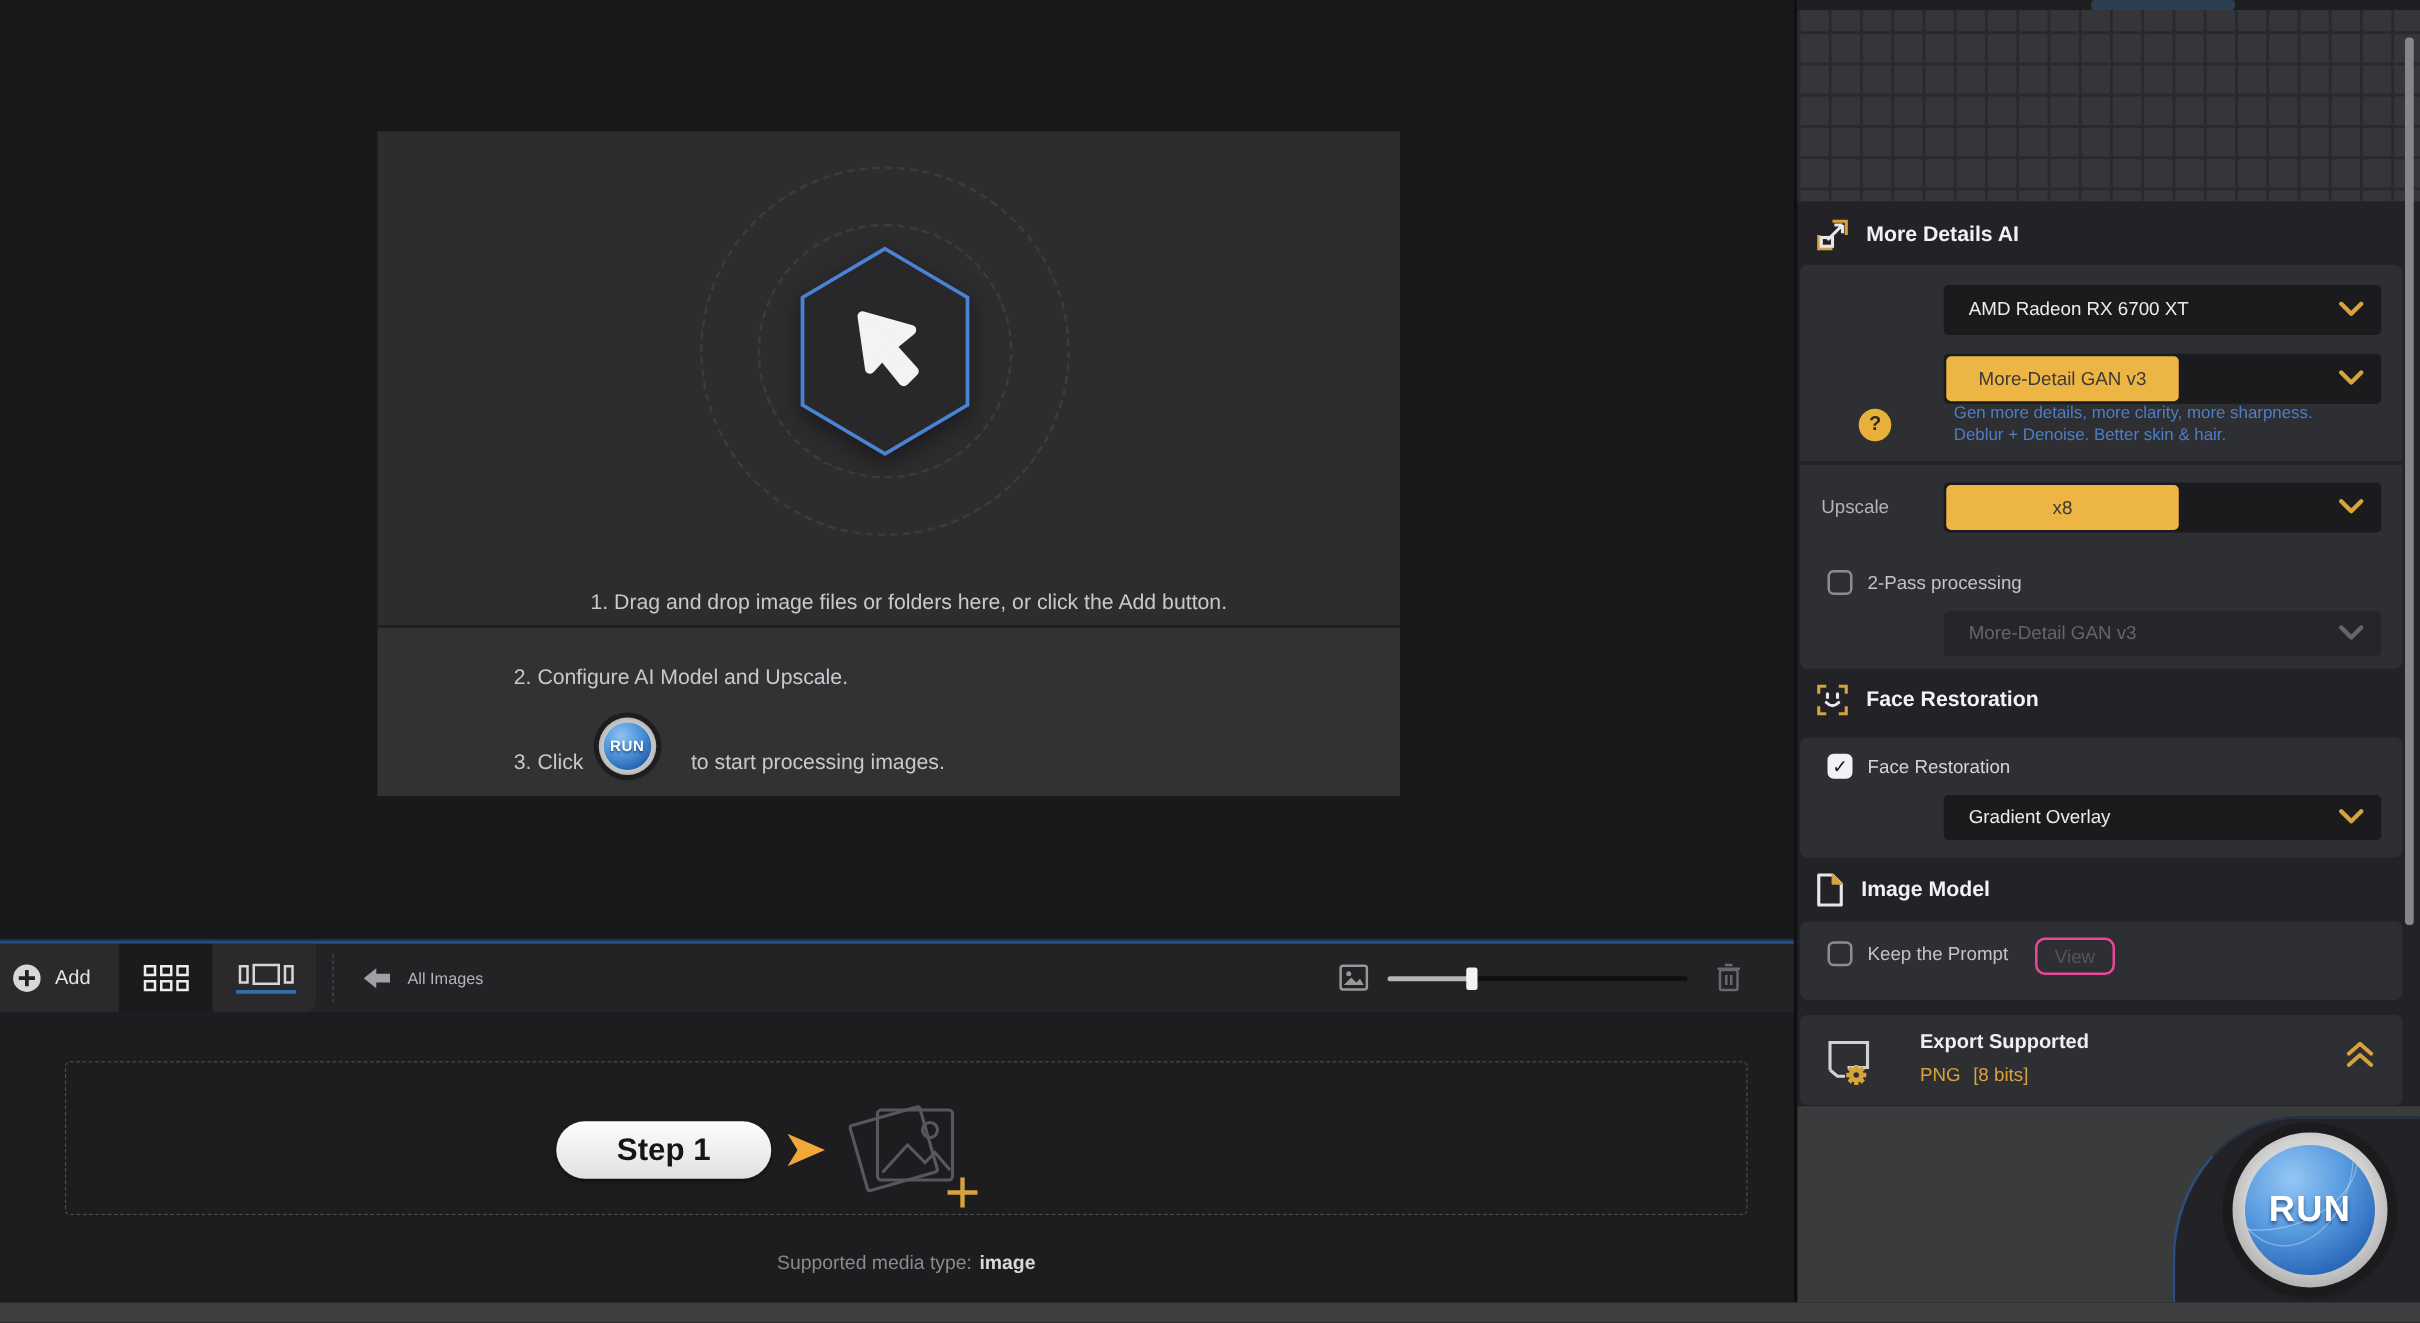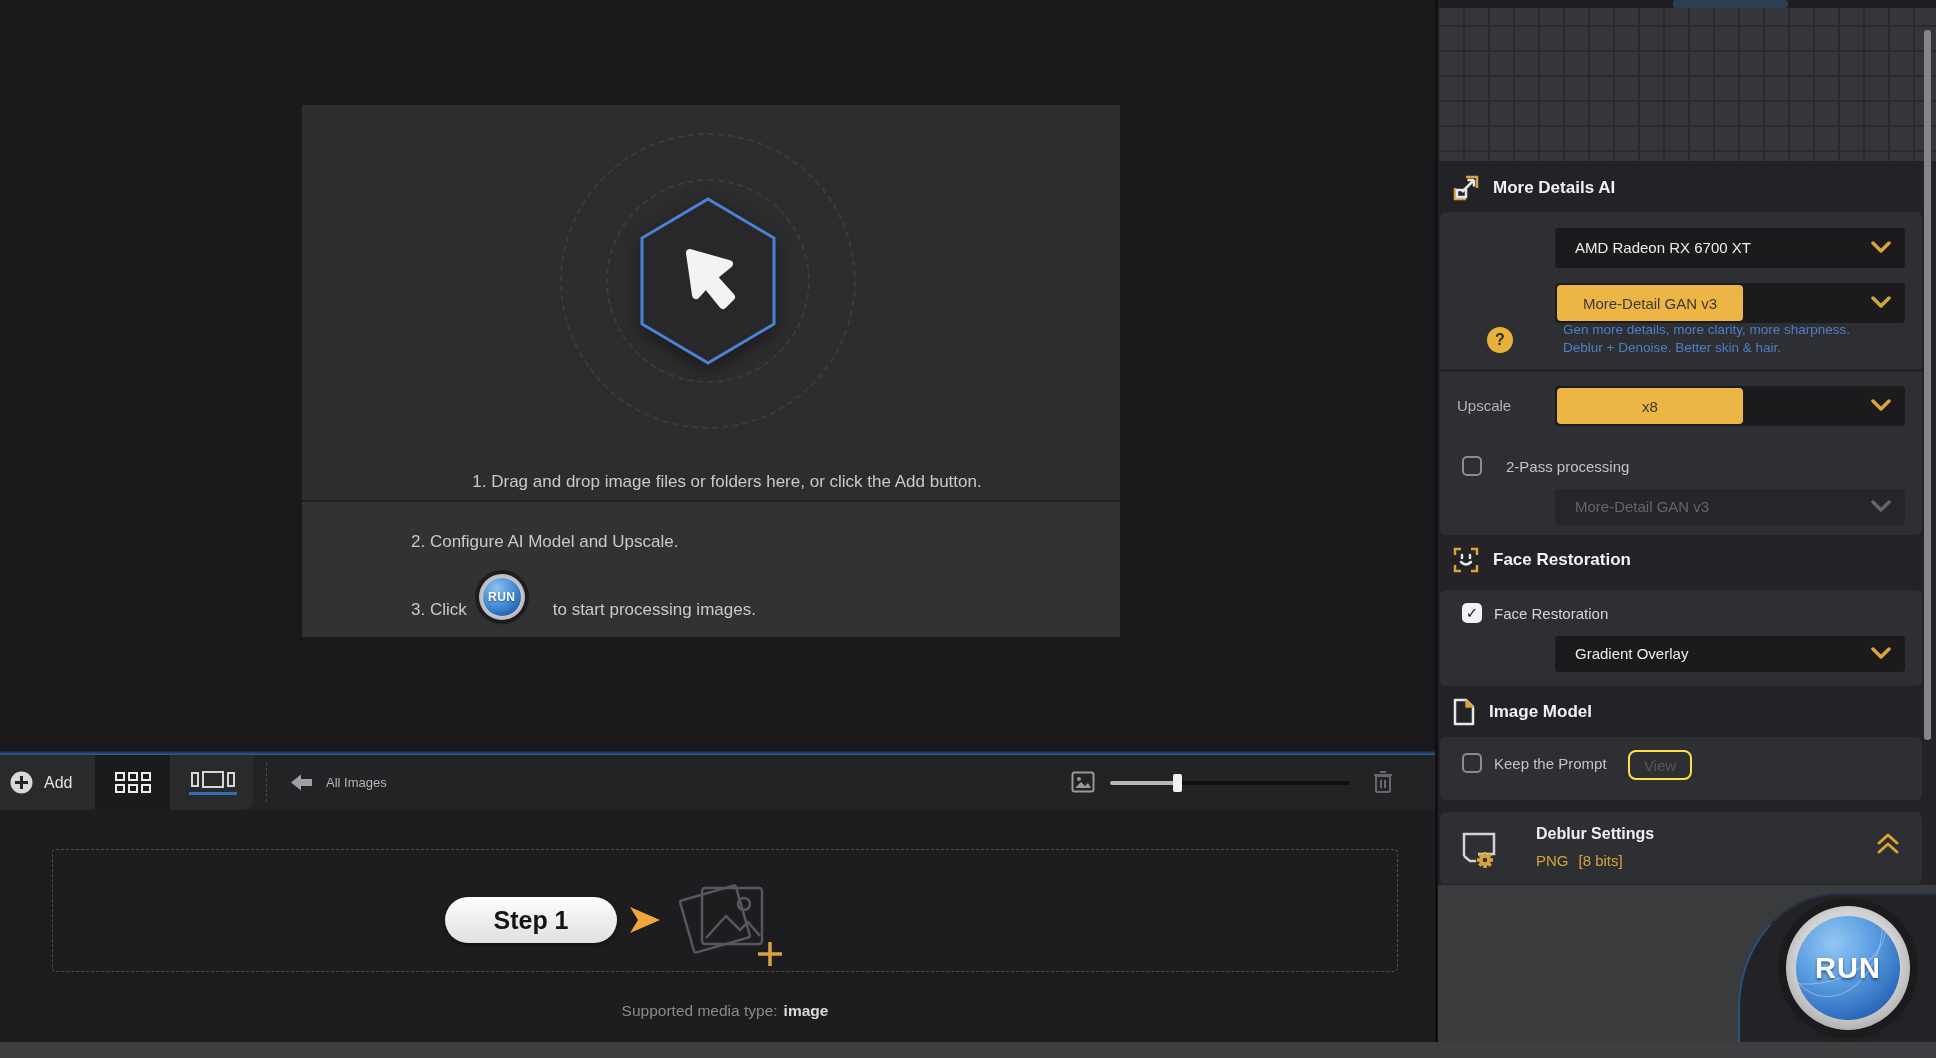--- a/index.html
+++ b/index.html
@@ -114,21 +114,21 @@
   #help-circ { position:absolute; left:49px; top:327px; width:26px; height:26px; border-radius:50%;
     background:#e8b23a; color:#2e2a1c; font-weight:bold; font-size:16px;
     display:flex; align-items:center; justify-content:center; cursor:pointer; }
   .desc { position:absolute; left:125px; color:#4d7ec8; font-size:13.5px; }
 
   #dd-disabled { position:absolute; left:117px; top:489px; width:350px; height:36px; background:#26262a;
     border-radius:4px; }
   #dd-disabled .val { position:absolute; left:20px; line-height:36px; color:#64656b; font-size:15px; }
   #dd-disabled .chev { position:absolute; right:14px; top:11px; }
 
-  #view-btn { position:absolute; left:190px; top:750px; width:64px; height:30px; border:2px solid #fde047;
+  #view-btn { position:absolute; left:190px; top:750px; width:64px; height:30px; border:2px solid #ec4899;
     border-radius:8px; color:#55565a; font-size:15px; display:flex; align-items:center; justify-content:center; }
 
   #export-card { position:absolute; left:2px; top:812px; width:482px; height:72px; background:#2e2f32;
     border-radius:6px; cursor:pointer; }
   #export-title { position:absolute; left:96px; top:13px; color:#f0f0f2; font-size:16px; font-weight:bold; }
   #export-sub { position:absolute; left:96px; top:40px; color:#d7a33c; font-size:15px; }
   #export-sub b { font-weight:normal; margin-left:10px; color:#d7a33c; }
   #export-chev { position:absolute; right:22px; top:20px; cursor:pointer; }
 
   #gray-bottom { position:absolute; left:0; top:885px; width:498px; height:157px; background:#3a3b3d; }
@@ -301,21 +301,21 @@
   <div class="panel" style="top:372px; height:163px; border-radius:0 0 6px 6px;">
     <span class="row-label" style="top:14px;">Upscale</span>
   </div>
   <div class="dropdown" style="top:386px;">
     <span class="pill">x8</span>
     <svg class="chev" width="20" height="13" viewBox="0 0 20 13">
       <path d="M2 2 L10 10 L18 2" fill="none" stroke="#d7a33c" stroke-width="3.5" stroke-linecap="round" stroke-linejoin="round"></path>
     </svg>
   </div>
   <div class="checkbox" style="top:456px;"></div>
-  <span class="cb-label" style="top:458px;margin-left:12px;">2-Pass processing</span>
+  <span class="cb-label" style="top:458px;">2-Pass processing</span>
   <div id="dd-disabled">
     <span class="val">More-Detail GAN v3</span>
     <svg class="chev" width="20" height="13" viewBox="0 0 20 13">
       <path d="M2 2 L10 10 L18 2" fill="none" stroke="#64656b" stroke-width="3.5" stroke-linecap="round" stroke-linejoin="round"></path>
     </svg>
   </div>
 
   <div class="sec-header" style="top:546px;">
     <svg width="28" height="28" viewBox="0 0 28 28">
       <g fill="none" stroke="#d7a33c" stroke-width="2.5">
@@ -362,21 +362,21 @@
         <g stroke="#d7a33c" stroke-width="3.5">
           <line x1="31" y1="24" x2="31" y2="40"></line>
             <line x1="23" y1="32" x2="39" y2="32"></line>
           <line x1="25.3" y1="26.3" x2="36.7" y2="37.7"></line>
             <line x1="36.7" y1="26.3" x2="25.3" y2="37.7"></line>
         </g>
         <circle cx="31" cy="32" r="6" fill="#d7a33c"></circle>
         <circle cx="31" cy="32" r="2.2" fill="#2e2f32"></circle>
       </g>
     </svg>
-    <span id="export-title">Deblur Settings</span>
+    <span id="export-title">Export Supported</span>
     <span id="export-sub"><span>PNG</span><b>[8 bits]</b></span>
     <svg id="export-chev" width="24" height="24" viewBox="0 0 24 24">
       <path d="M3 11 L12 3 L21 11" fill="none" stroke="#d7a33c" stroke-width="3" stroke-linecap="round" stroke-linejoin="round"></path>
       <path d="M3 20 L12 12 L21 20" fill="none" stroke="#d7a33c" stroke-width="3" stroke-linecap="round" stroke-linejoin="round"></path>
     </svg>
   </div>
 
   <div id="gray-bottom"></div>
   <div id="run-bump"></div>
   <div id="run-btn">

